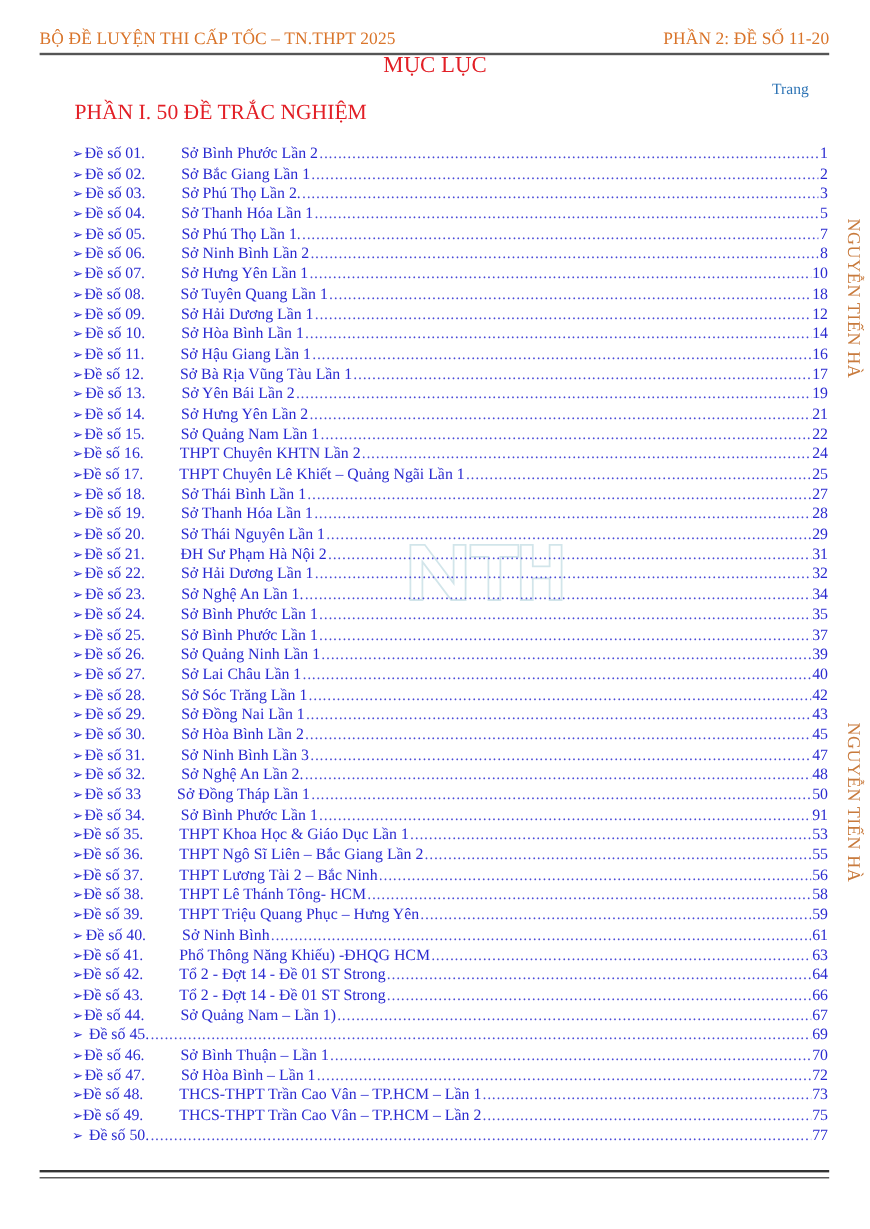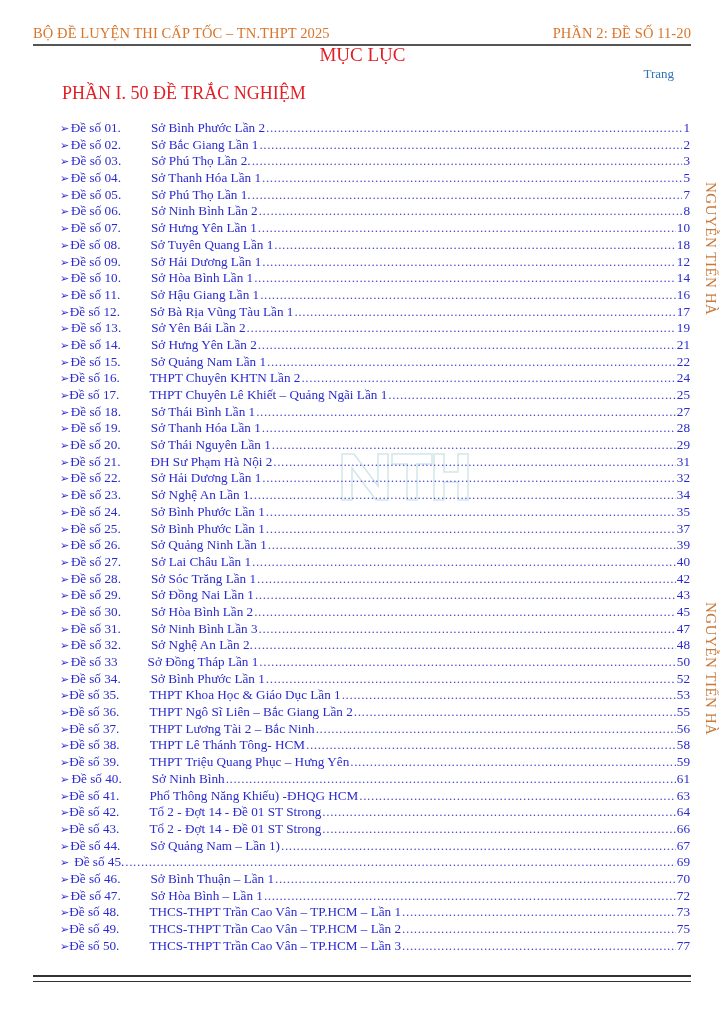--- a/index.html
+++ b/index.html
@@ -392,21 +392,21 @@
       <span class="num">Đề số 33</span>
       <span class="name">Sở Đồng Tháp Lần 1</span>
       <span class="leader"></span>
       <span class="page">50</span>
     </li>
     <li class="toc-item">
       <span class="bullet">➢</span>
       <span class="num">Đề số 34.</span>
       <span class="name">Sở Bình Phước Lần 1</span>
       <span class="leader"></span>
-      <span class="page">52</span>
+      <span class="page">91</span>
     </li>
     <li class="toc-item">
       <span class="bullet">➢</span>
       <span class="num">Đề số 35.</span>
       <span class="name">THPT Khoa Học &amp; Giáo Dục Lần 1</span>
       <span class="leader"></span>
       <span class="page">53</span>
     </li>
     <li class="toc-item">
       <span class="bullet">➢</span>
@@ -501,21 +501,20 @@
     <li class="toc-item">
       <span class="bullet">➢</span>
       <span class="num">Đề số 49.</span>
       <span class="name">THCS-THPT Trần Cao Vân – TP.HCM – Lần 2</span>
       <span class="leader"></span>
       <span class="page">75</span>
     </li>
     <li class="toc-item">
       <span class="bullet">➢</span>
       <span class="num">Đề số 50.</span>
-      <span class="name">THCS-THPT Trần Cao Vân – TP.HCM – Lần 3</span>
       <span class="leader"></span>
       <span class="page">77</span>
     </li>
   </ul>
 
 <div class="side-text side-1">NGUYỄN TIẾN HÀ</div>
 <div class="side-text side-2">NGUYỄN TIẾN HÀ</div>
 
 <div class="footer-rule"></div>
 <div class="footer-text">ThS. Nguyễn Tiến Hà – 0949.888.993</div>

